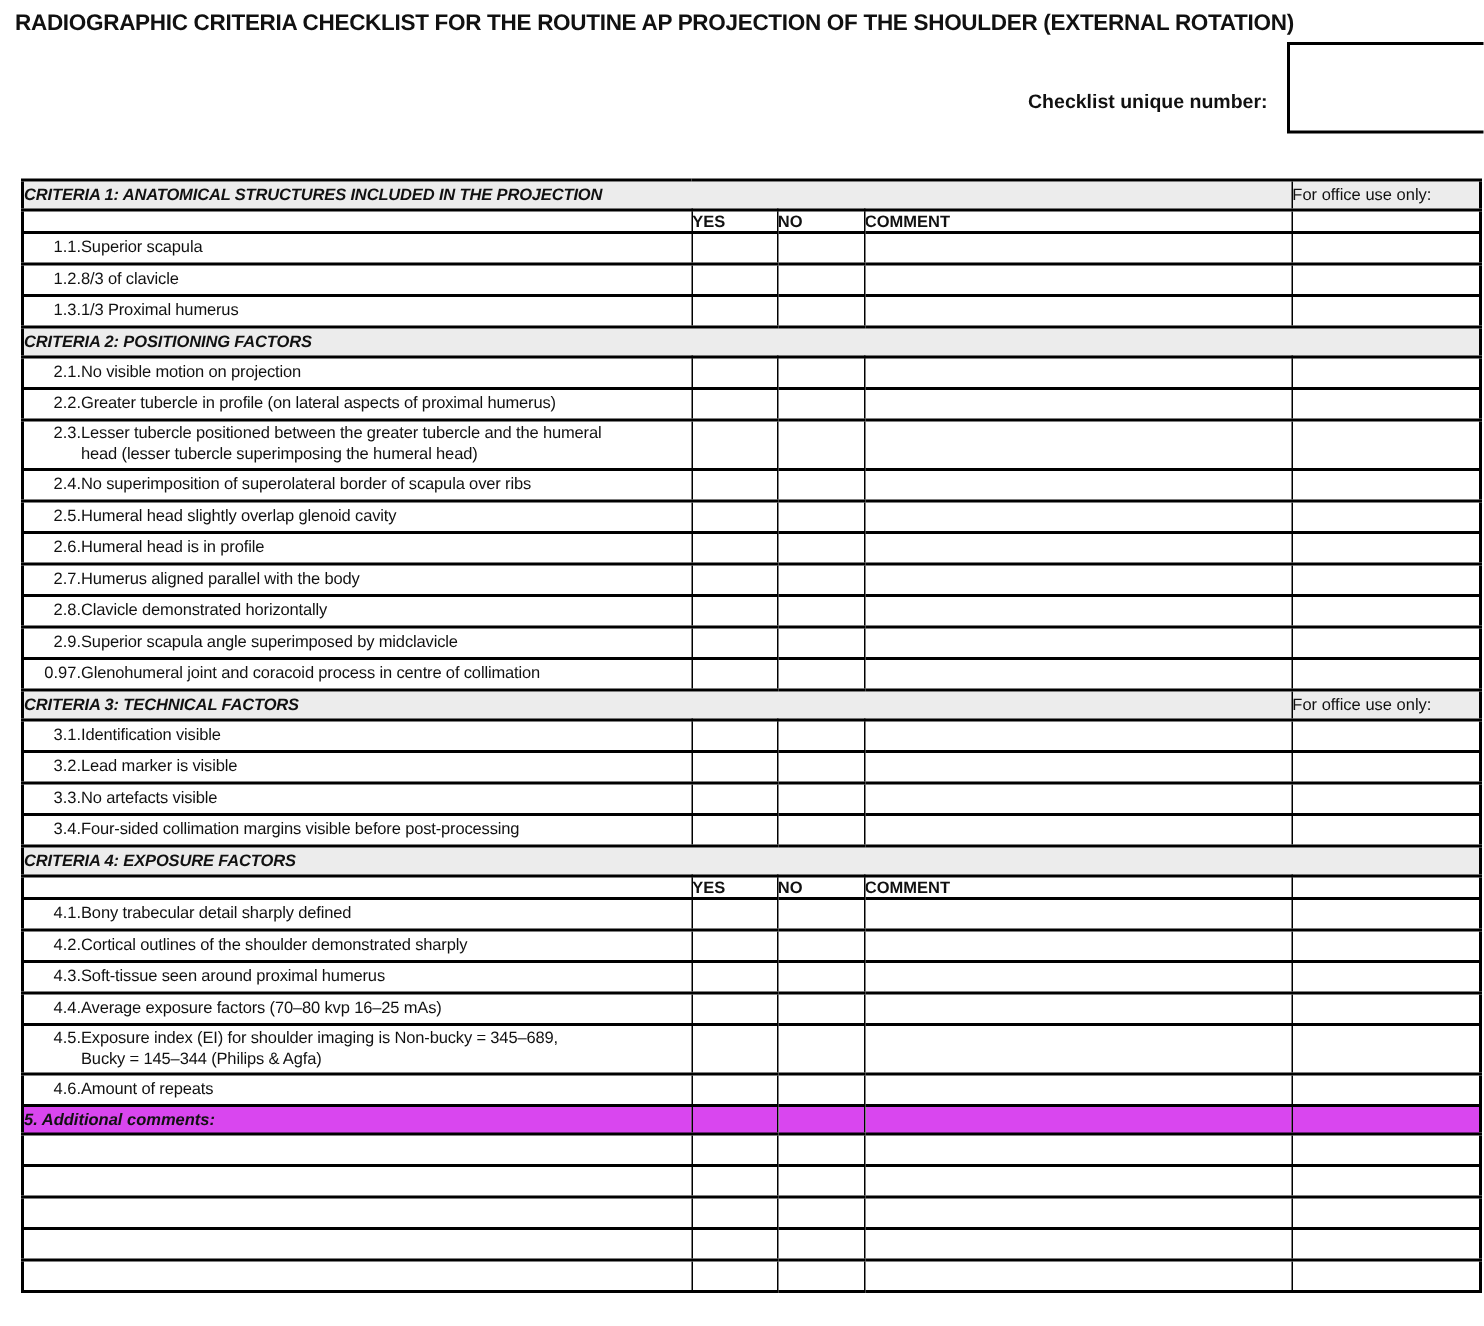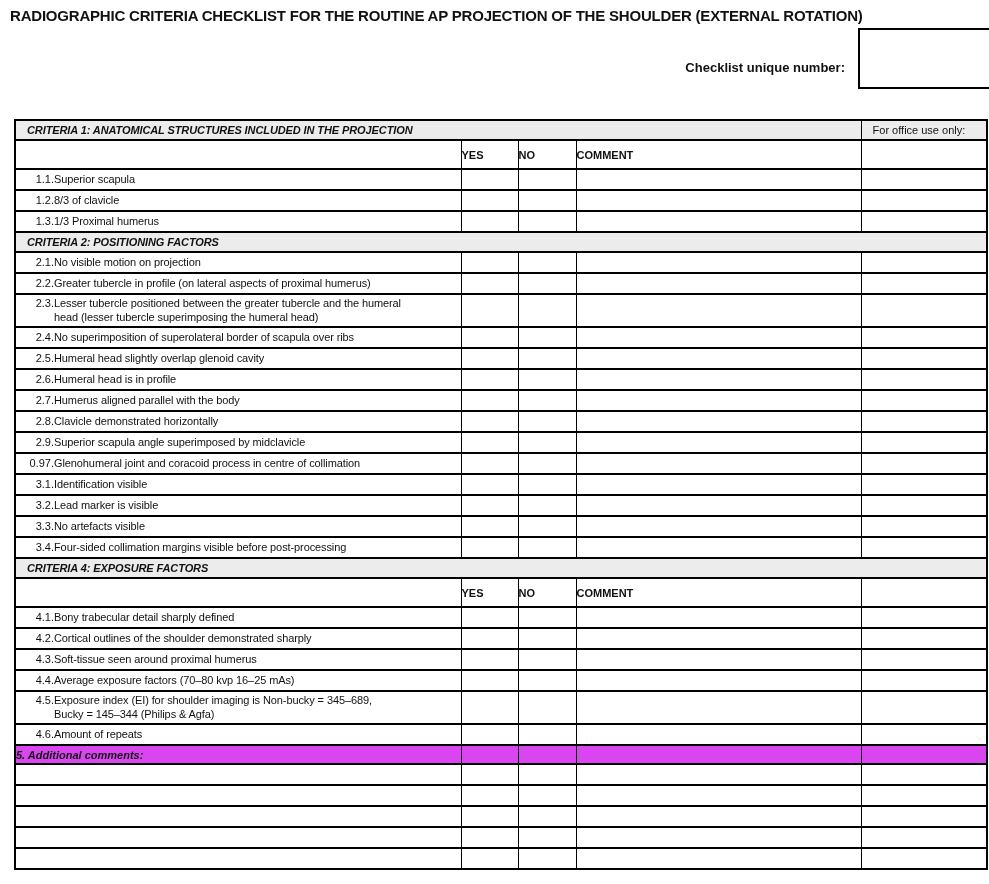--- a/index.html
+++ b/index.html
@@ -34,27 +34,27 @@
   }
   table.criteria td {
     border: 1px solid #000;
     border-top-width: 2px; border-bottom-width: 2px;
     padding: 0;
     font-size: 11px;
     vertical-align: middle;
     overflow: hidden;
   }
   tr.section-row { height: 20px; }
-  tr.section-row td { background: #ececec; padding-left: 11px; }
+  tr.section-row td { background: #ececec; }
   td.sec-head {
     font-weight: bold; font-style: italic;
     padding-left: 8px; letter-spacing: -0.1px; white-space: nowrap;
   }
   td.sec-office { padding-left: 7px; white-space: nowrap; }
-  tr.colhead-row { height: 29px; padding-left: 44px; }
+  tr.colhead-row { height: 15px; padding-left: 44px; }
   tr.colhead-row td { font-weight: bold; }
   td.ch-yes, td.ch-no { padding-left: 9px; }
   td.ch-comment { padding-left: 12px; }
   tr.item-row { height: 21px; }
   tr.item-row.tall { height: 33px; }
   .labwrap { display: flex; padding: 2px 4px 2px 8px; line-height: 13.5px; }
   .num { flex: 0 0 30px; width: 30px; text-align: right; }
   .txt { white-space: pre; letter-spacing: -0.1px; }
   tr.comments-head-row { height: 19px; }
   tr.comments-head-row td { background: #d946ef; }
@@ -245,20 +245,24 @@
           <div class="labwrap">
             <span class="num">0.97.</span>
             <span class="txt">Glenohumeral joint and coracoid process in centre of collimation</span>
           </div>
         </td>
         <td></td>
         <td></td>
         <td></td>
         <td></td>
       </tr>
+      <tr class="section-row">
+        <td class="sec-head" colspan="4">CRITERIA 3: TECHNICAL FACTORS</td>
+        <td class="sec-office" colspan="1">For office use only:</td>
+      </tr>
       <tr class="item-row">
         <td class="label-cell">
           <div class="labwrap">
             <span class="num">3.1.</span>
             <span class="txt">Identification visible</span>
           </div>
         </td>
         <td></td>
         <td></td>
         <td></td>

